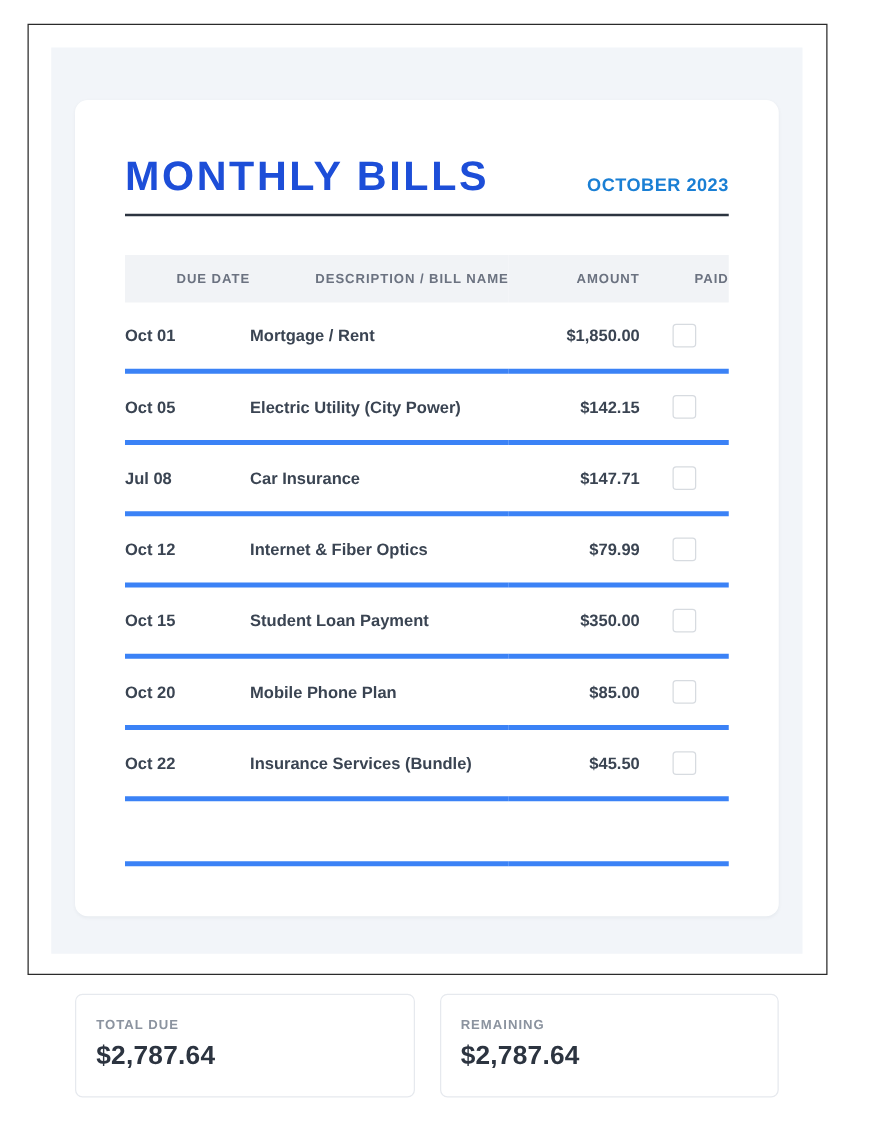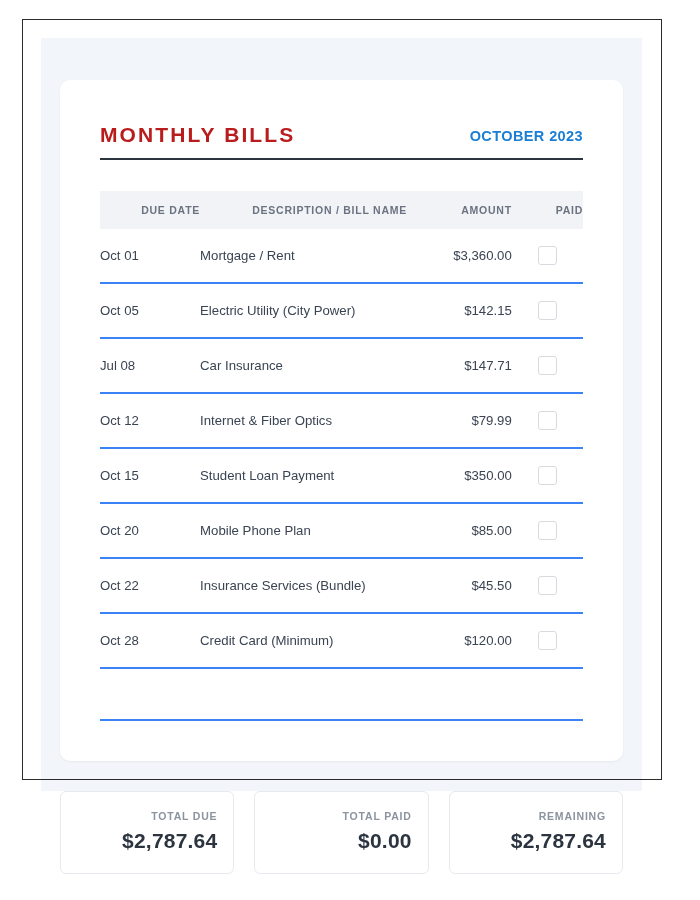--- a/index.html
+++ b/index.html
@@ -43,24 +43,24 @@
 
   
   .card-header {
     display: flex;
     align-items: flex-end;
     justify-content: space-between;
     border-bottom: 2px solid #2c3440;
     padding-bottom: 12px;
   }
   .card-title {
-    font-size: 21px;
+    font-size: 33px;
     font-weight: bold;
     letter-spacing: 2.1px;
-    color: #b91c1c;
+    color: #1d4ed8;
     line-height: 1.05;
   }
   .card-period {
     font-size: 14.5px;
     font-weight: bold;
     letter-spacing: 0.4px;
     color: #1a7fd4;
     padding-bottom: 2px;
   }
 
@@ -83,22 +83,23 @@
   }
   .col-due     { width: 104px; padding-left: 16px !important; }
   .col-desc    { width: 215px; }
   .col-amount  { width: 112px; text-align: right !important; }
   .col-paid    { width: 78px;  text-align: center; }
 
   .bills-table tbody td {
     font-size: 13.2px;
     color: #3a4452;
     padding: 17px 0 17px 0;
-    border-bottom: 2px solid #3b82f6;
+    border-bottom: 4px solid #3b82f6;
     vertical-align: middle;
+    font-weight: bold;
   }
   td.cell-due    { padding-left: 16px; color: #3a4452; }
   td.cell-desc   { color: #3a4452; }
   td.cell-amount { text-align: right; padding-right: 14px; }
   td.cell-paid   { text-align: center; }
 
   .empty-row td { height: 52px; padding: 0; }
 
   .paid-box {
     display: inline-block;
@@ -108,23 +109,22 @@
     border-radius: 3px;
     background: #ffffff;
     vertical-align: middle;
     cursor: pointer;
   }
 
   
   .summary-row {
     display: flex;
     gap: 20px;
-    padding: 0 19px;
-    margin-top: 0;
-    text-align: right;
+    padding: 16px 19px;
+    margin-top: 16px;
   }
   .summary-card {
     flex: 1;
     background: #ffffff;
     border: 1px solid #e6e9ee;
     border-radius: 6px;
     padding: 18px 16px 20px 16px;
   }
   .summary-label {
     font-size: 10.5px;
@@ -175,21 +175,21 @@
               <th class="col-due">DUE DATE</th>
               <th class="col-desc">DESCRIPTION / BILL NAME</th>
               <th class="col-amount">AMOUNT</th>
               <th class="col-paid">PAID</th>
             </tr>
           </thead>
           <tbody id="bills-body">
               <tr>
                 <td class="cell-due">Oct 01</td>
                 <td class="cell-desc">Mortgage / Rent</td>
-                <td class="cell-amount">$3,360.00</td>
+                <td class="cell-amount">$1,850.00</td>
                 <td class="cell-paid"><span class="paid-box"></span></td>
               </tr>
               <tr>
                 <td class="cell-due">Oct 05</td>
                 <td class="cell-desc">Electric Utility (City Power)</td>
                 <td class="cell-amount">$142.15</td>
                 <td class="cell-paid"><span class="paid-box"></span></td>
               </tr>
               <tr>
                 <td class="cell-due">Jul 08</td>
@@ -212,50 +212,40 @@
               <tr>
                 <td class="cell-due">Oct 20</td>
                 <td class="cell-desc">Mobile Phone Plan</td>
                 <td class="cell-amount">$85.00</td>
                 <td class="cell-paid"><span class="paid-box"></span></td>
               </tr>
               <tr>
                 <td class="cell-due">Oct 22</td>
                 <td class="cell-desc">Insurance Services (Bundle)</td>
                 <td class="cell-amount">$45.50</td>
-                <td class="cell-paid"><span class="paid-box"></span></td>
-              </tr>
-              <tr>
-                <td class="cell-due">Oct 28</td>
-                <td class="cell-desc">Credit Card (Minimum)</td>
-                <td class="cell-amount">$120.00</td>
                 <td class="cell-paid"><span class="paid-box"></span></td>
               </tr>
               <tr class="empty-row">
                 <td></td>
                 <td></td>
                 <td></td>
                 <td></td>
               </tr>
             </tbody>
         </table>
 
       </div>
     </div>
 
     <div class="summary-row" id="summary-row">
         <div class="summary-card">
           <div class="summary-label">TOTAL DUE</div>
           <div class="summary-value">$2,787.64</div>
         </div>
         <div class="summary-card">
-          <div class="summary-label">TOTAL PAID</div>
-          <div class="summary-value">$0.00</div>
-        </div>
-        <div class="summary-card">
           <div class="summary-label">REMAINING</div>
           <div class="summary-value">$2,787.64</div>
         </div>
       </div>
 
   </div>
 
   <div class="viewport-frame"></div>
 
 </div>

